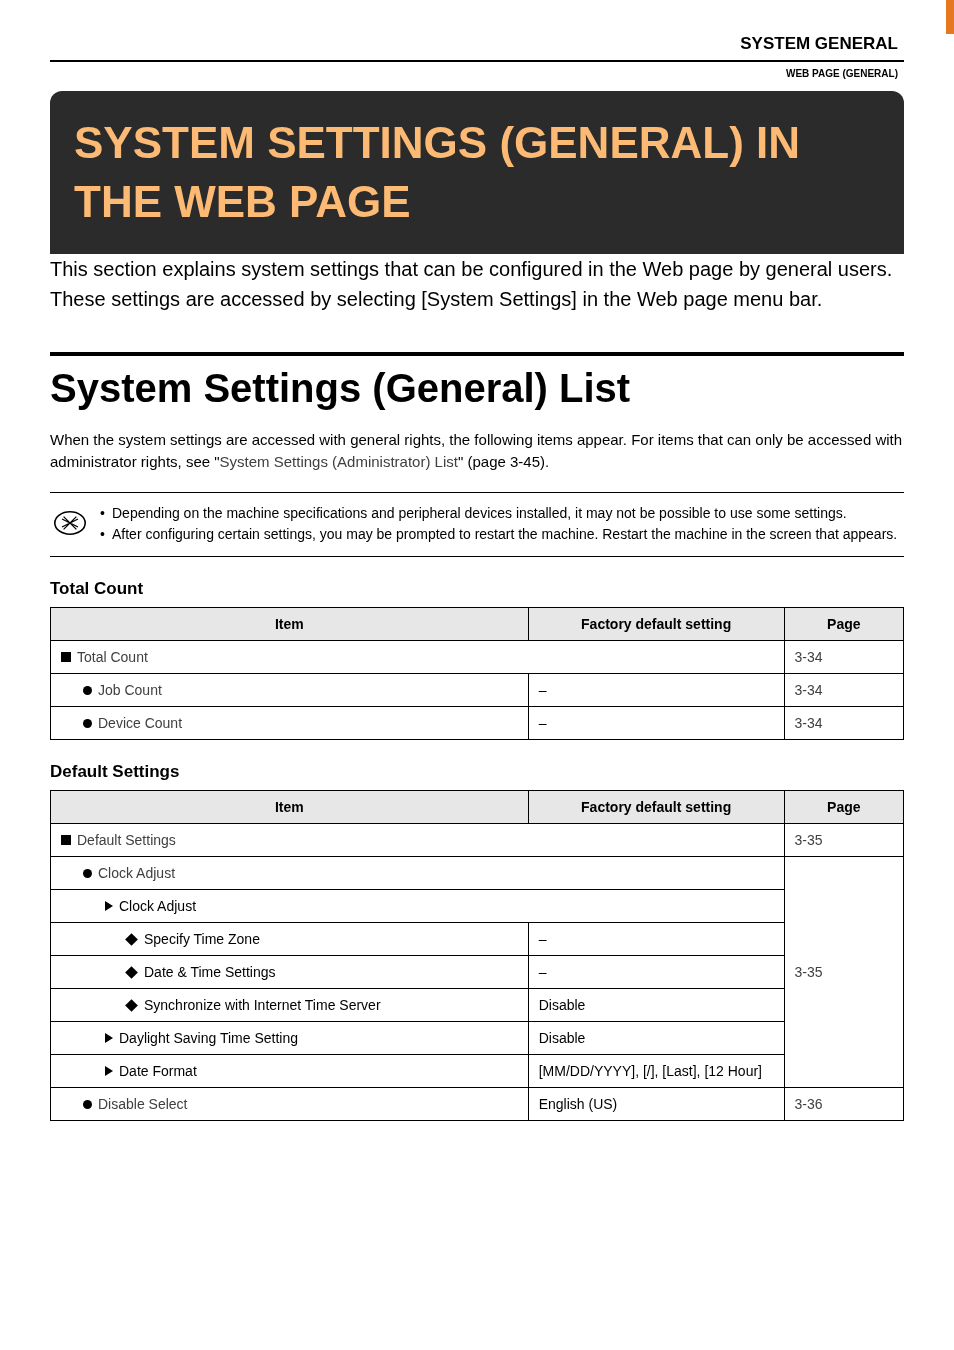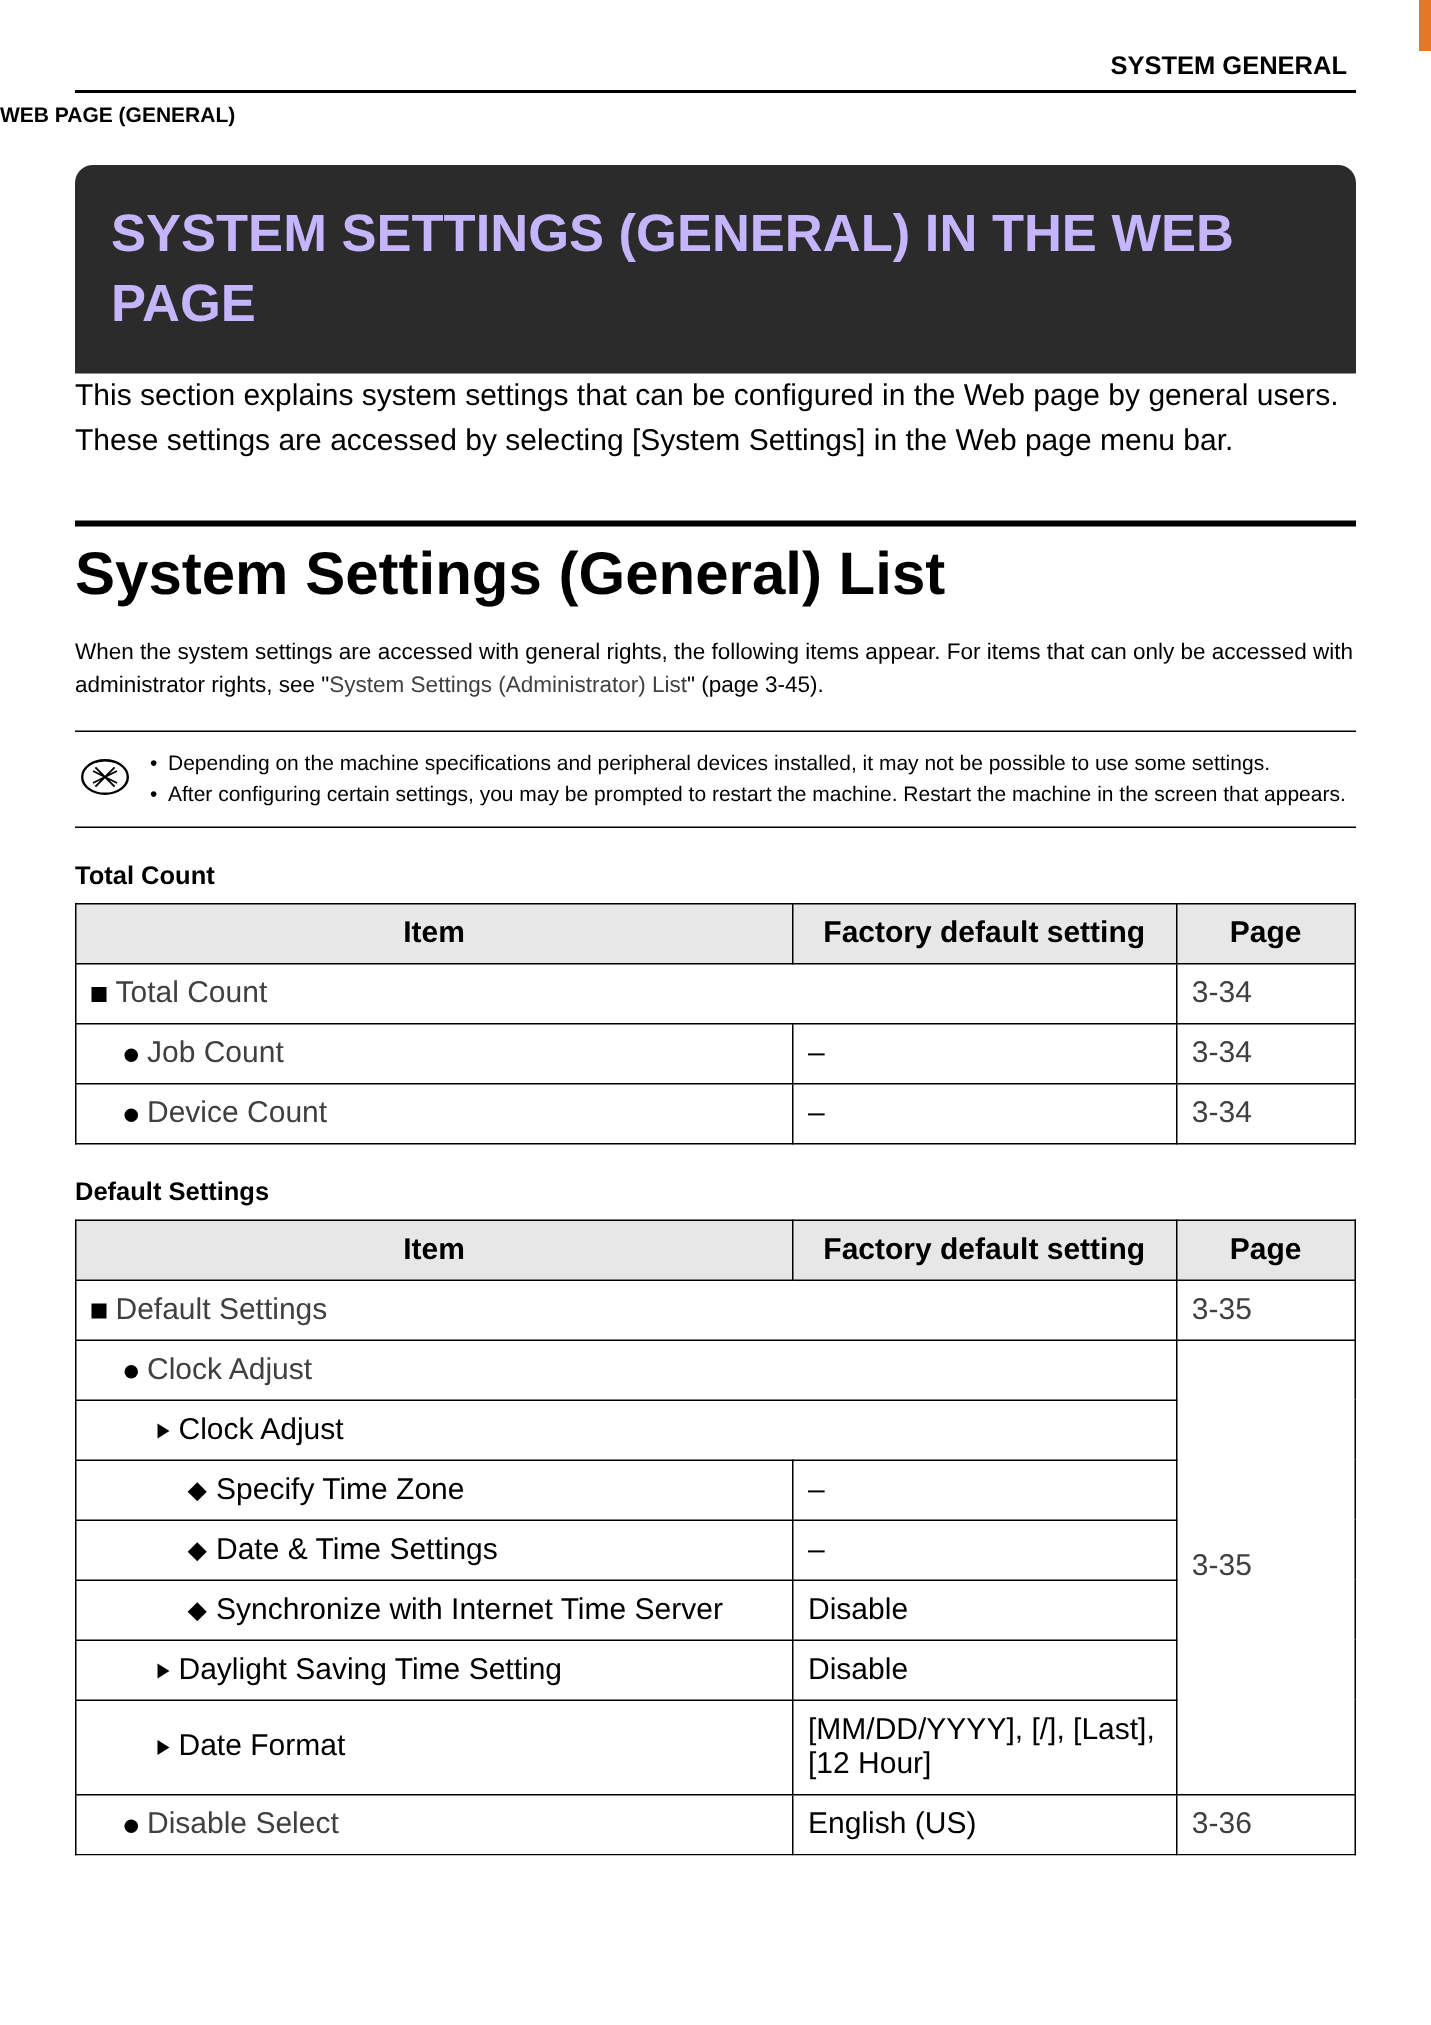--- a/index.html
+++ b/index.html
@@ -23,35 +23,36 @@
     font-weight: bold;
     font-size: 17px;
   }
   .black-rule {
     height: 2px;
     background: #000;
     margin: 0 50px 0 50px;
   }
   .header-sub {
     padding: 6px 56px 0 0;
-    text-align: left;
-    font-weight: bold;
-    font-size: 14px;
+    text-align: right;
+    font-weight: bold;
+    font-size: 10px;
+    margin-left: 28px;
   }
   .content {
     padding: 0 50px;
   }
   .title-box {
     background: #2b2b2b;
-    color: #c4b5fd;
+    color: #fdba74;
     border-radius: 12px 12px 0 0;
     padding: 22px 24px 22px 24px;
-    margin-top: 26px;
-    font-weight: bold;
-    font-size: 35px;
+    margin-top: 12px;
+    font-weight: bold;
+    font-size: 44px;
     line-height: 1.35;
   }
   .intro {
     font-size: 20px;
     line-height: 1.5;
   }
   .thick-rule {
     border-top: 4px solid #000;
     margin-top: 38px;
   }
@@ -85,21 +86,21 @@
   .note-text .bullet .b { width: 12px; flex: 0 0 auto; }
   .sub-heading {
     font-weight: bold;
     font-size: 17px;
     margin-top: 22px;
     margin-bottom: 8px;
   }
   table.settings {
     width: 100%;
     border-collapse: collapse;
-    font-size: 20px;
+    font-size: 14px;
   }
   table.settings th, table.settings td {
     border: 1px solid #000;
     padding: 8px 10px;
     vertical-align: middle;
   }
   table.settings th {
     background: #e7e7e7;
     font-weight: bold;
     text-align: center;

